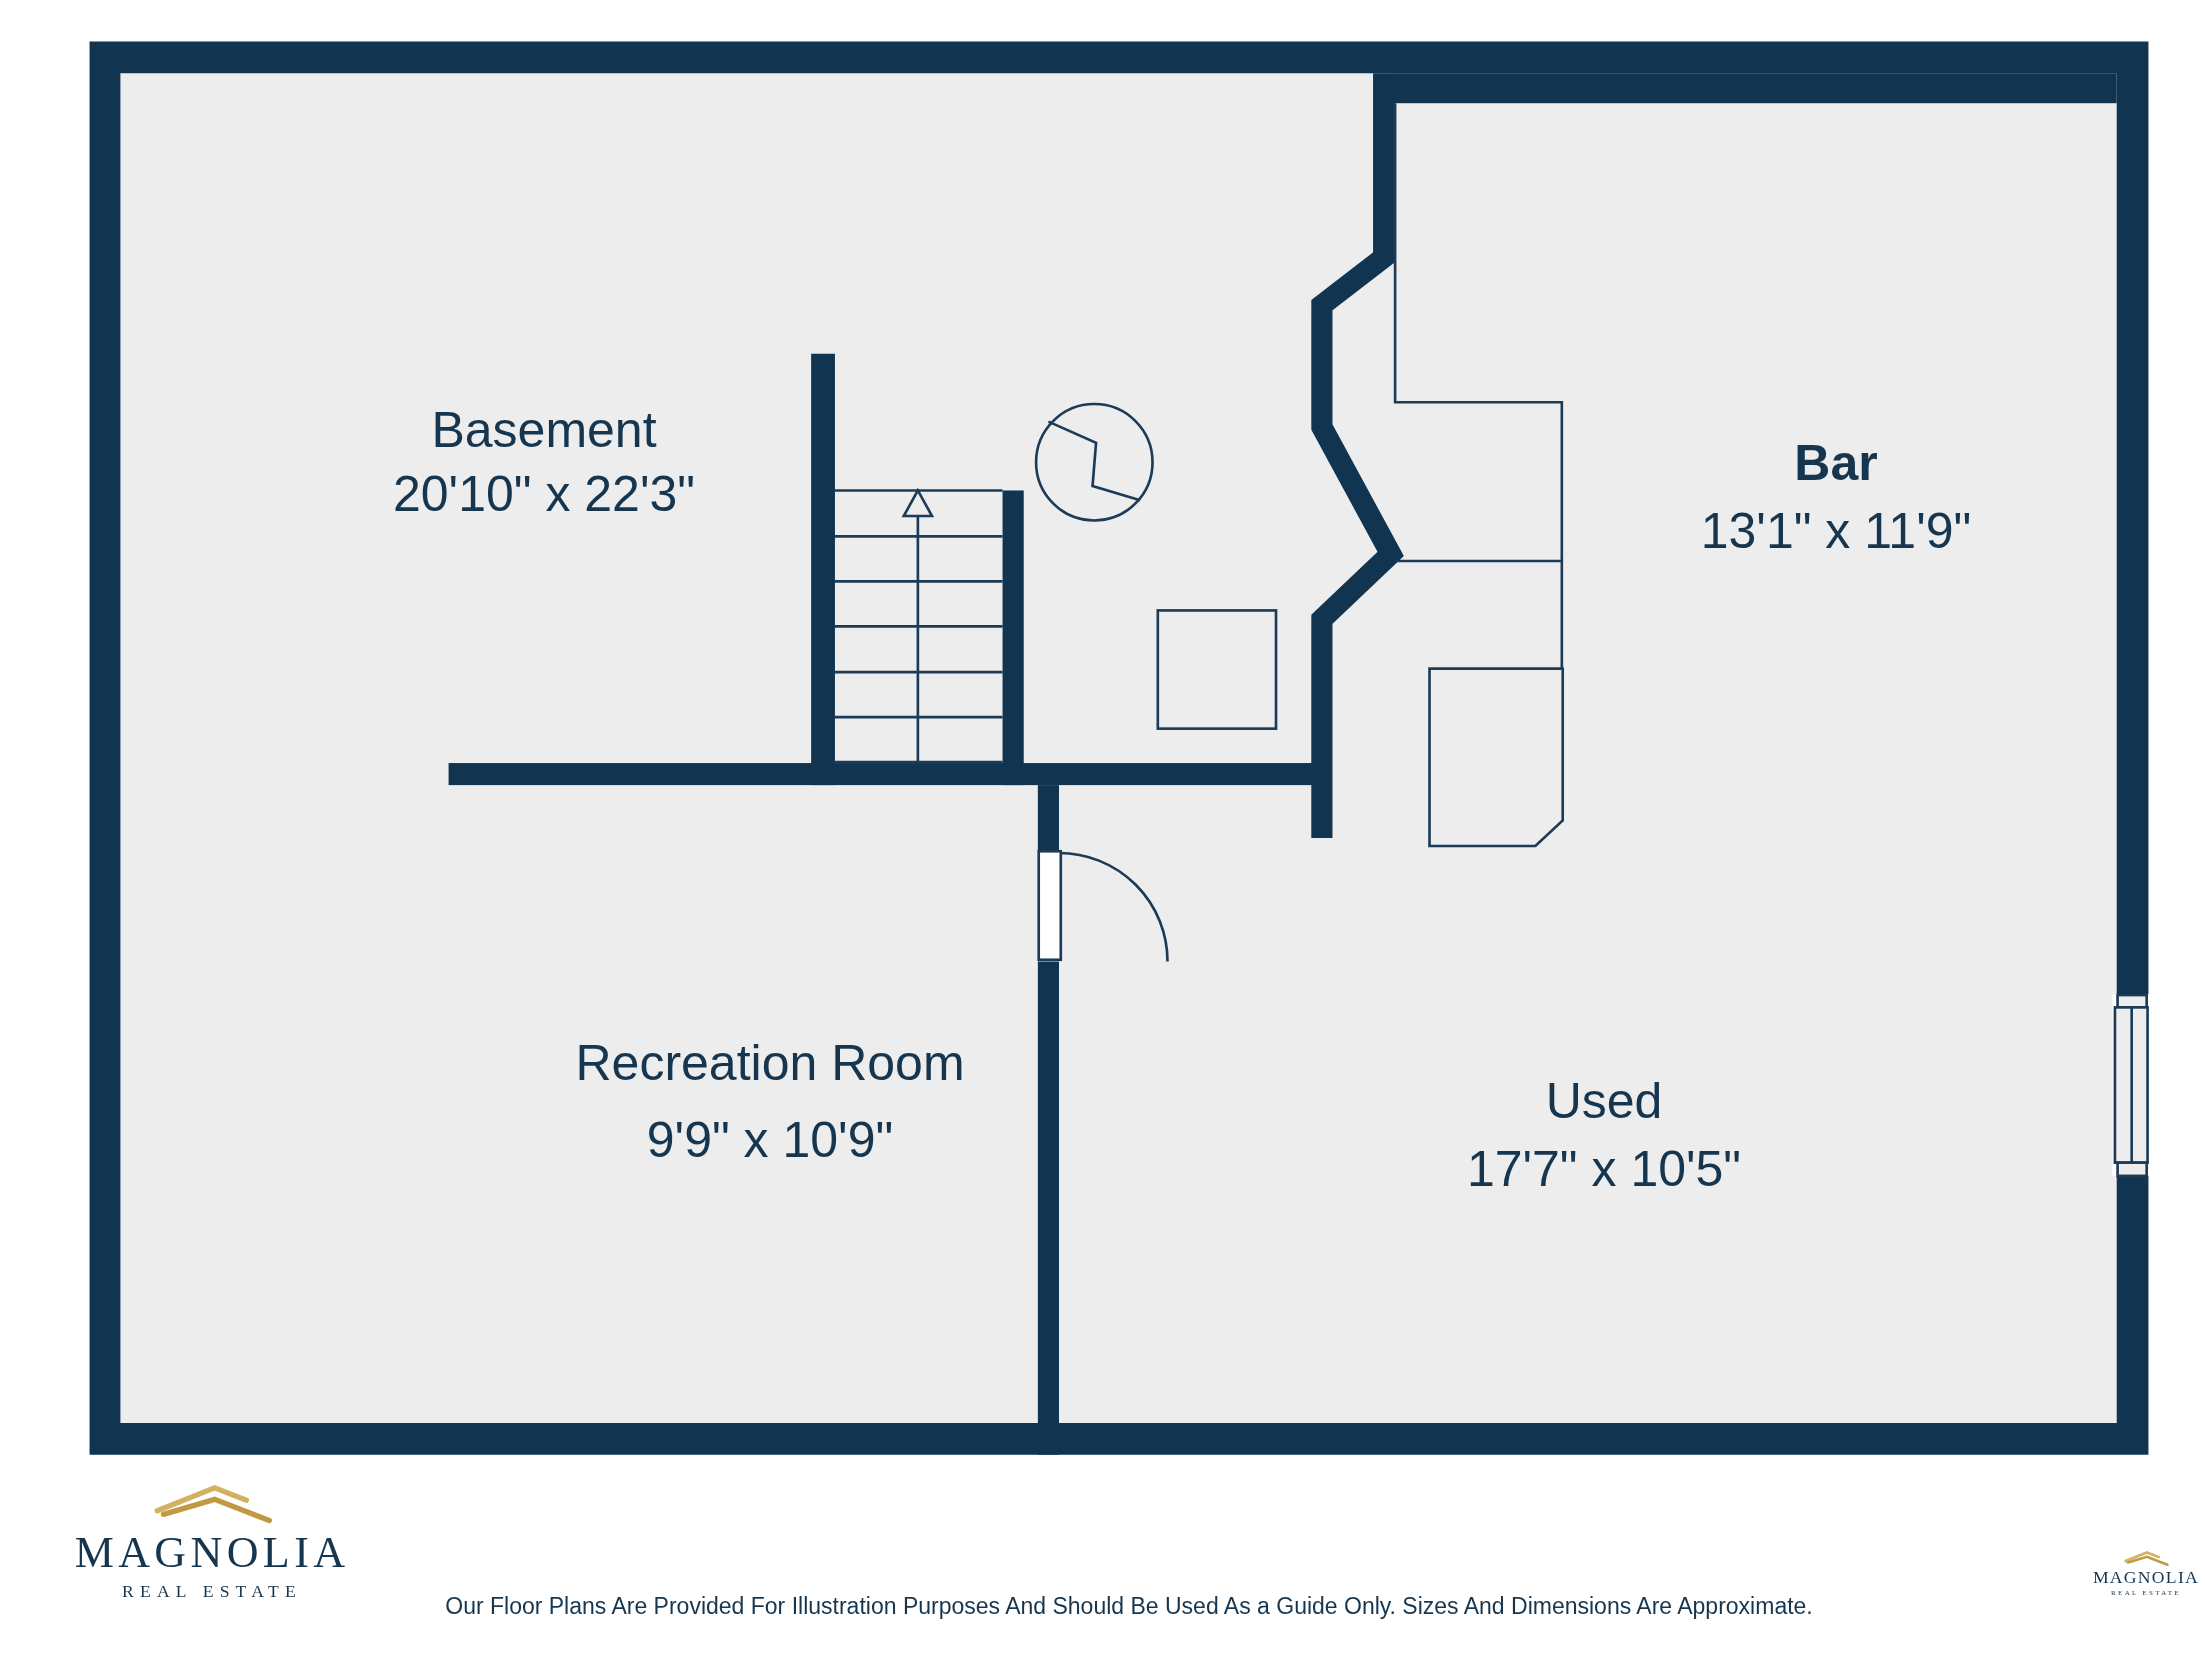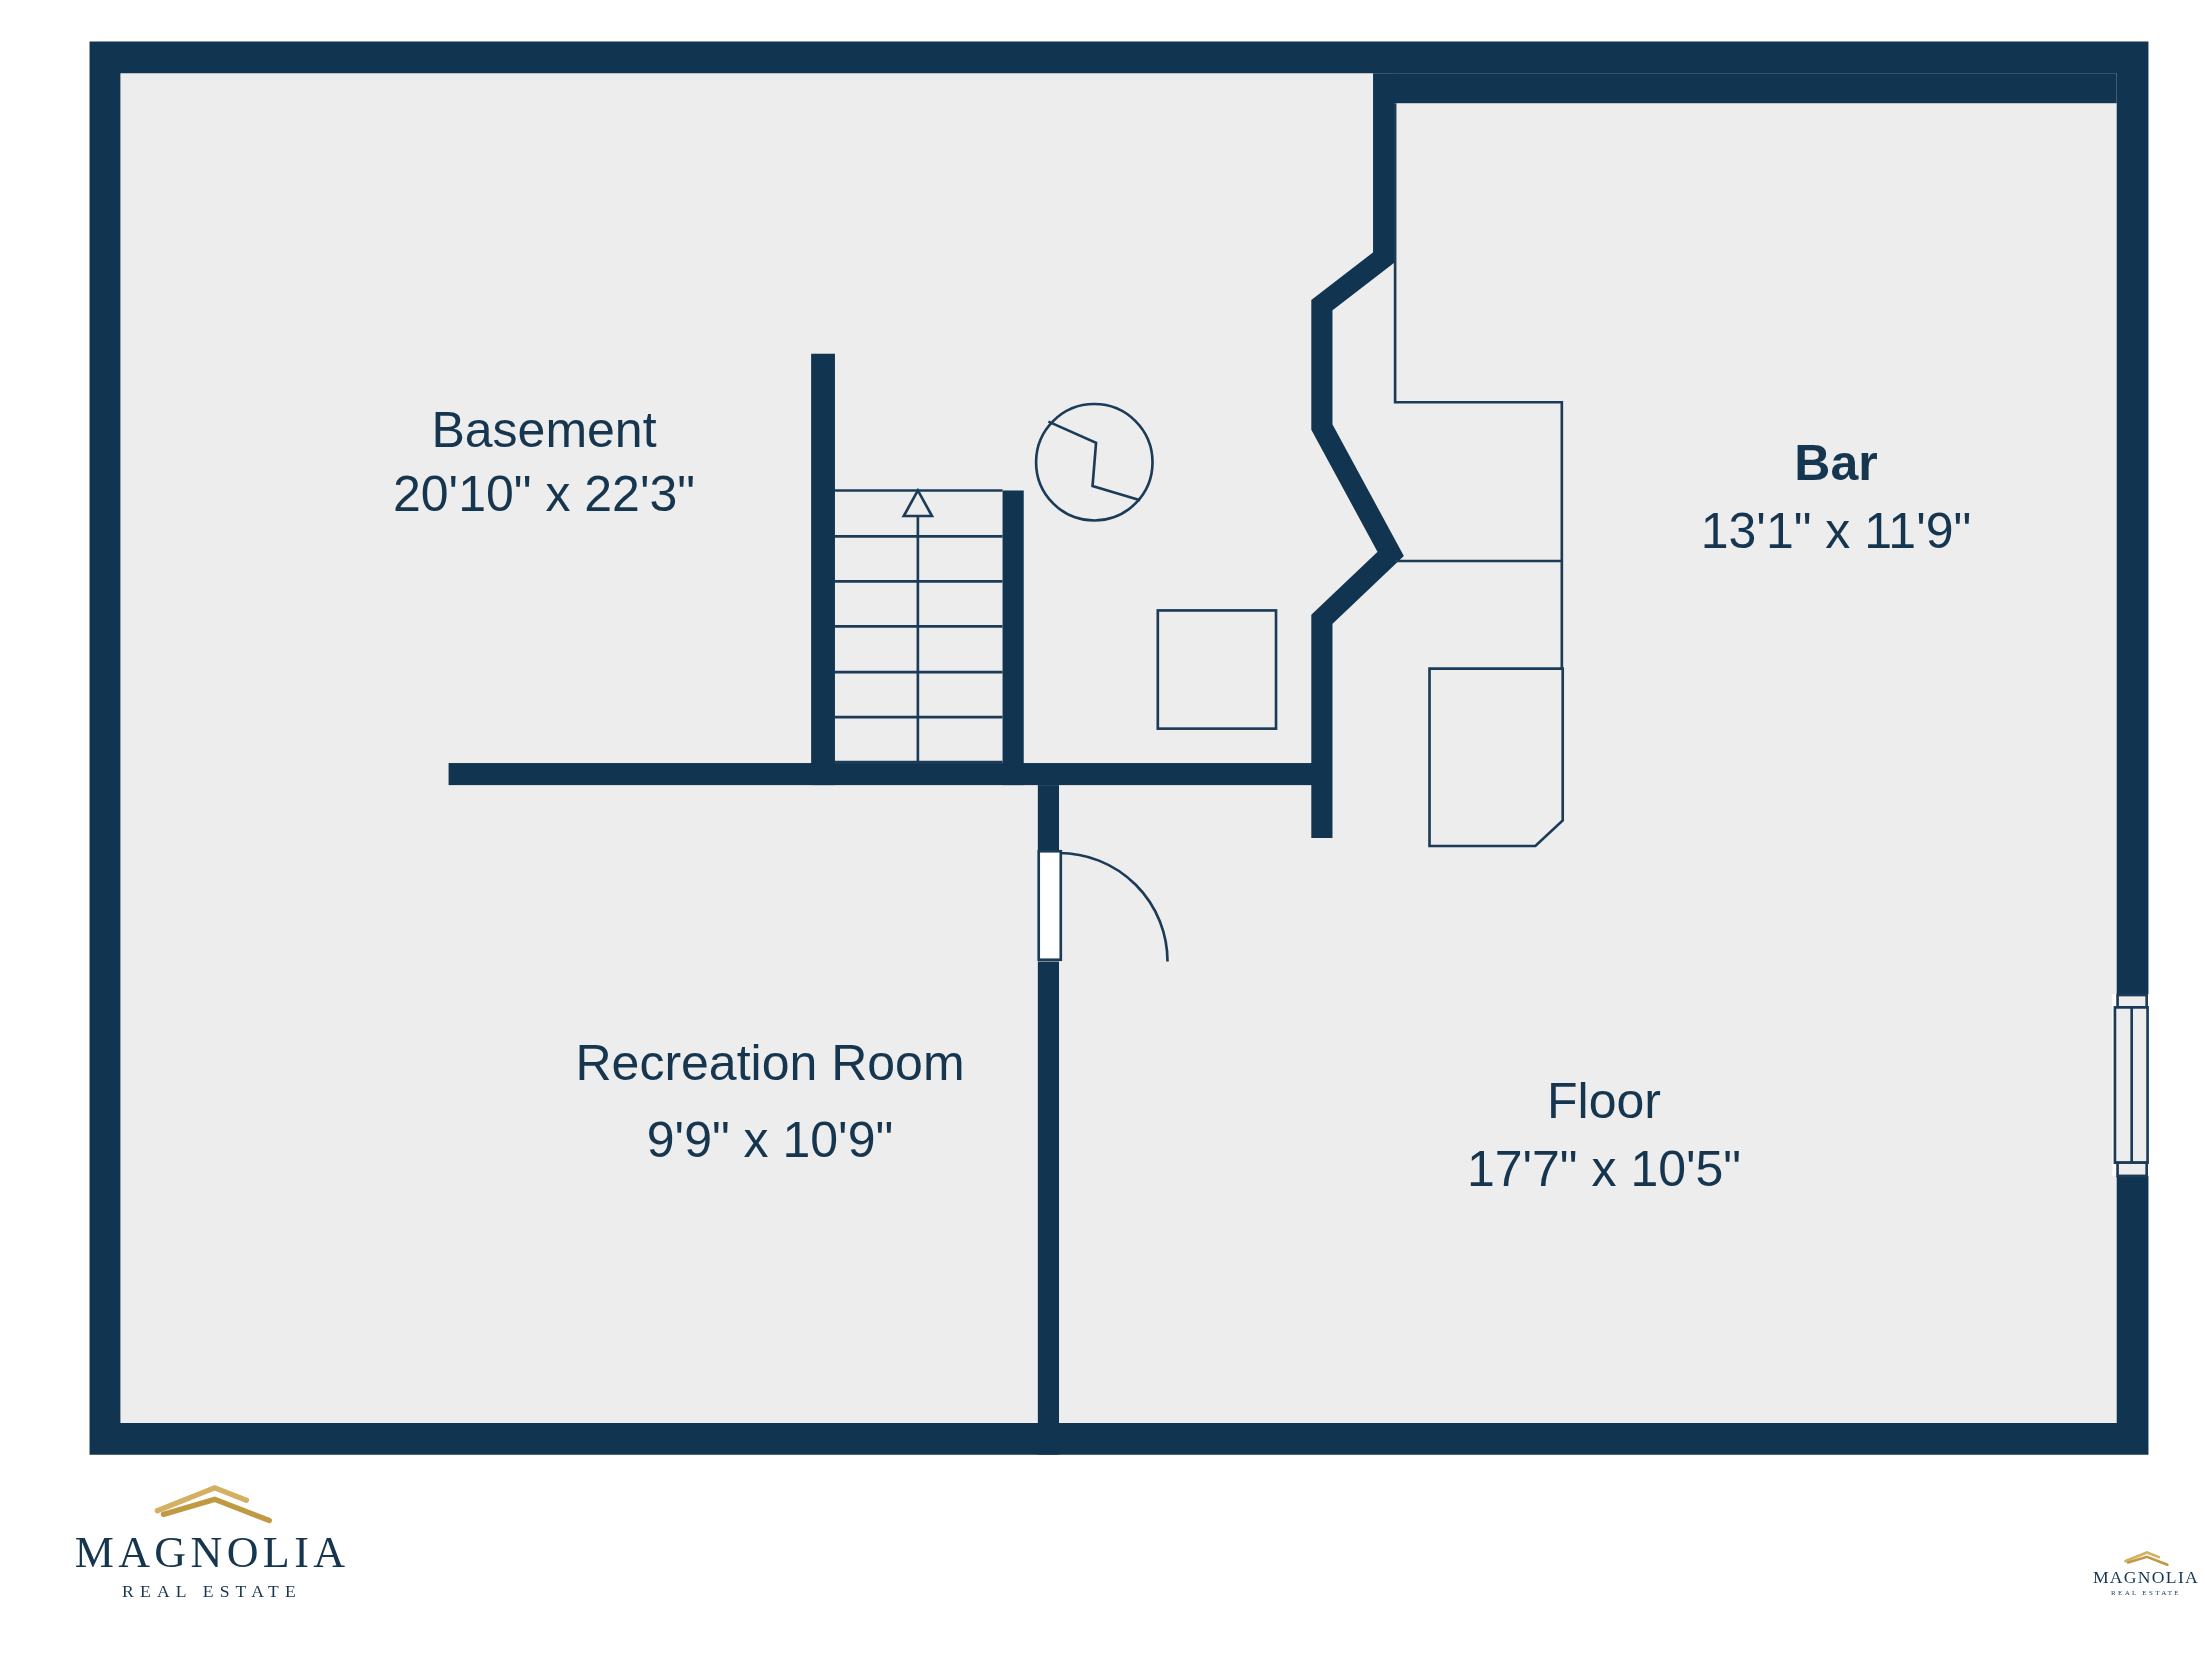--- a/index.html
+++ b/index.html
@@ -87,32 +87,33 @@
 
   <div class="lbl room-name" style="left:528px;top:430px;">Basement</div>
   <div class="lbl room-dims" style="left:528px;top:494px;">20'10" x 22'3"</div>
 
   <div class="lbl room-name" style="left:1820px;top:463px;font-weight:bold;">Bar</div>
   <div class="lbl room-dims" style="left:1820px;top:531px;">13'1" x 11'9"</div>
 
   <div class="lbl room-name" style="left:754px;top:1063px;text-align:right;">Recreation Room</div>
   <div class="lbl room-dims" style="left:754px;top:1140px;">9'9" x 10'9"</div>
 
-  <div class="lbl room-name" style="left:1588px;top:1101px;">Floor</div>
+  <div class="lbl room-name" style="left:1588px;top:1101px;">Used</div>
   <div class="lbl room-dims" style="left:1588px;top:1169px;">17'7" x 10'5"</div>
 
   <div class="logo logo-main">
     <svg class="roof" width="150" height="46" viewBox="0 0 170 52">
       <polyline points="23,36 88,10 124,24" fill="none" stroke="#d4b063" stroke-width="6" stroke-linecap="round"></polyline>
       <polyline points="30,40 88,23 150,47" fill="none" stroke="#c09a42" stroke-width="6" stroke-linecap="round"></polyline>
     </svg>
     <div class="wordmark">MAGNOLIA</div>
     <div class="subtitle">REAL ESTATE</div>
   </div>
 
+  <div class="disclaimer" style="left:1113px;top:1606px;">Our Floor Plans Are Provided For Illustration Purposes And Should Be Used As a Guide Only. Sizes And Dimensions Are Approximate.</div>
 
   <div class="logo logo-small">
     <svg class="roof" width="56" height="17.6" viewBox="0 0 170 52">
       <polyline points="23,36 88,10 124,24" fill="none" stroke="#d4b063" stroke-width="8" stroke-linecap="round"></polyline>
       <polyline points="30,40 88,23 150,47" fill="none" stroke="#c09a42" stroke-width="8" stroke-linecap="round"></polyline>
     </svg>
     <div class="wordmark">MAGNOLIA</div>
     <div class="subtitle">REAL ESTATE</div>
   </div>
 

